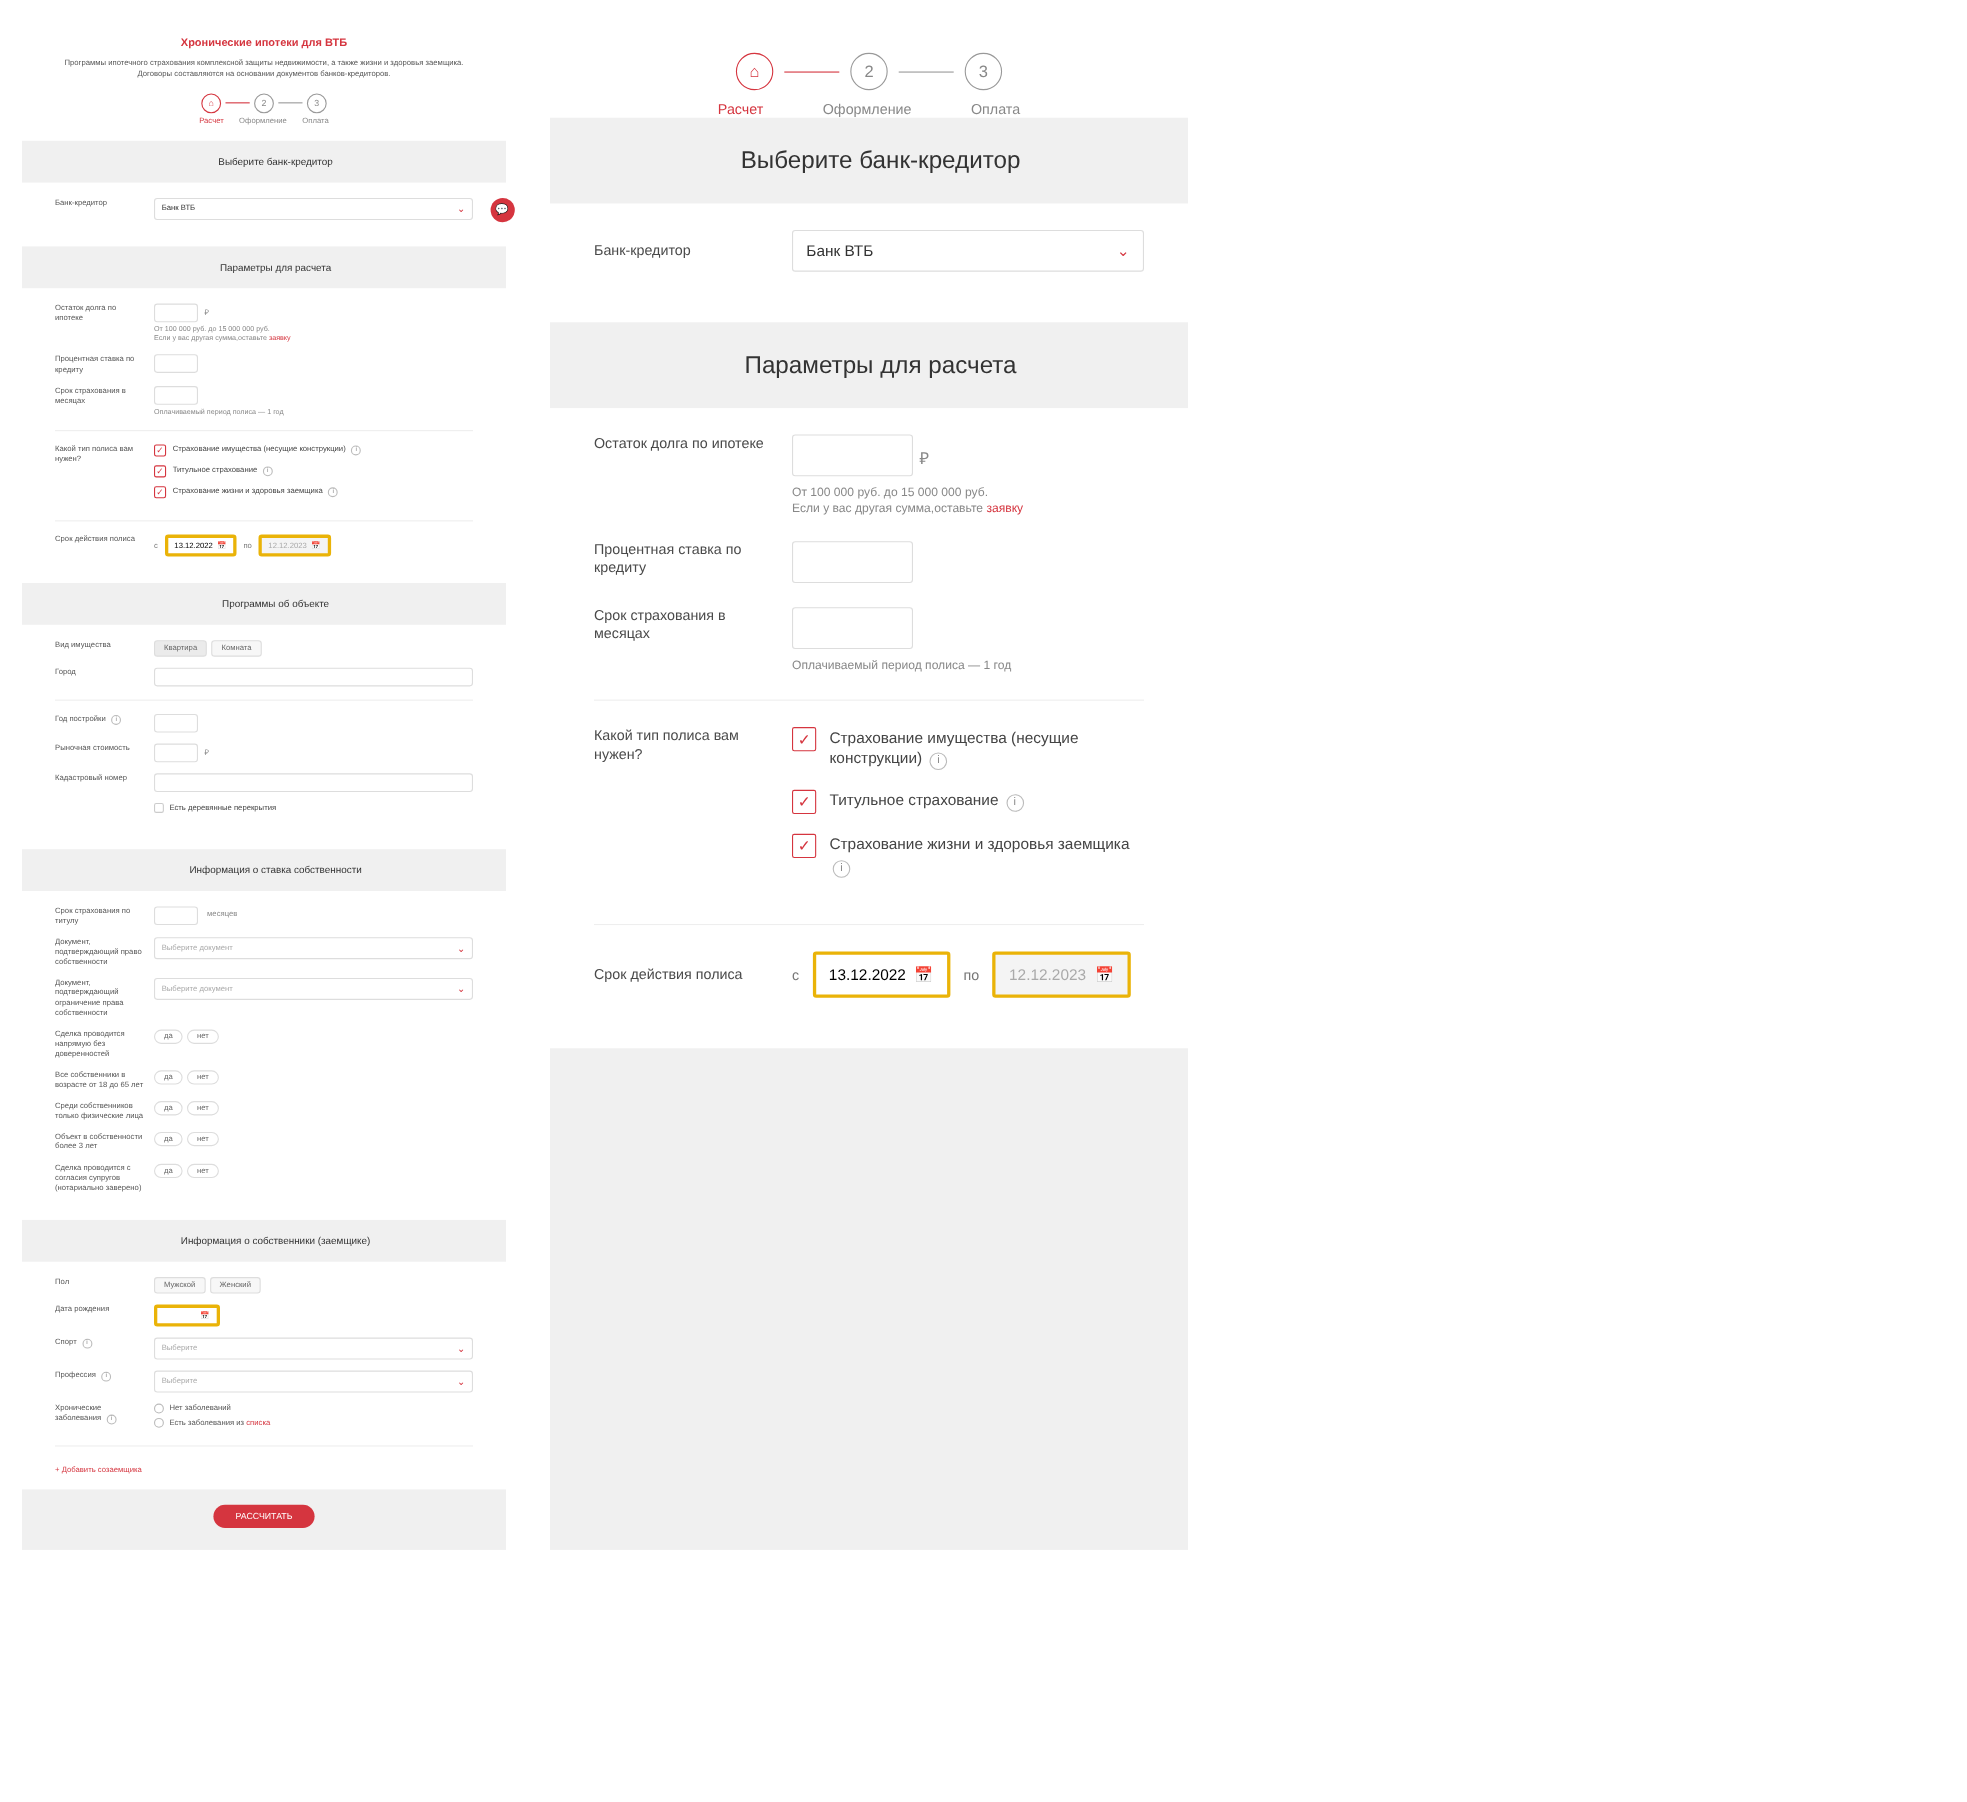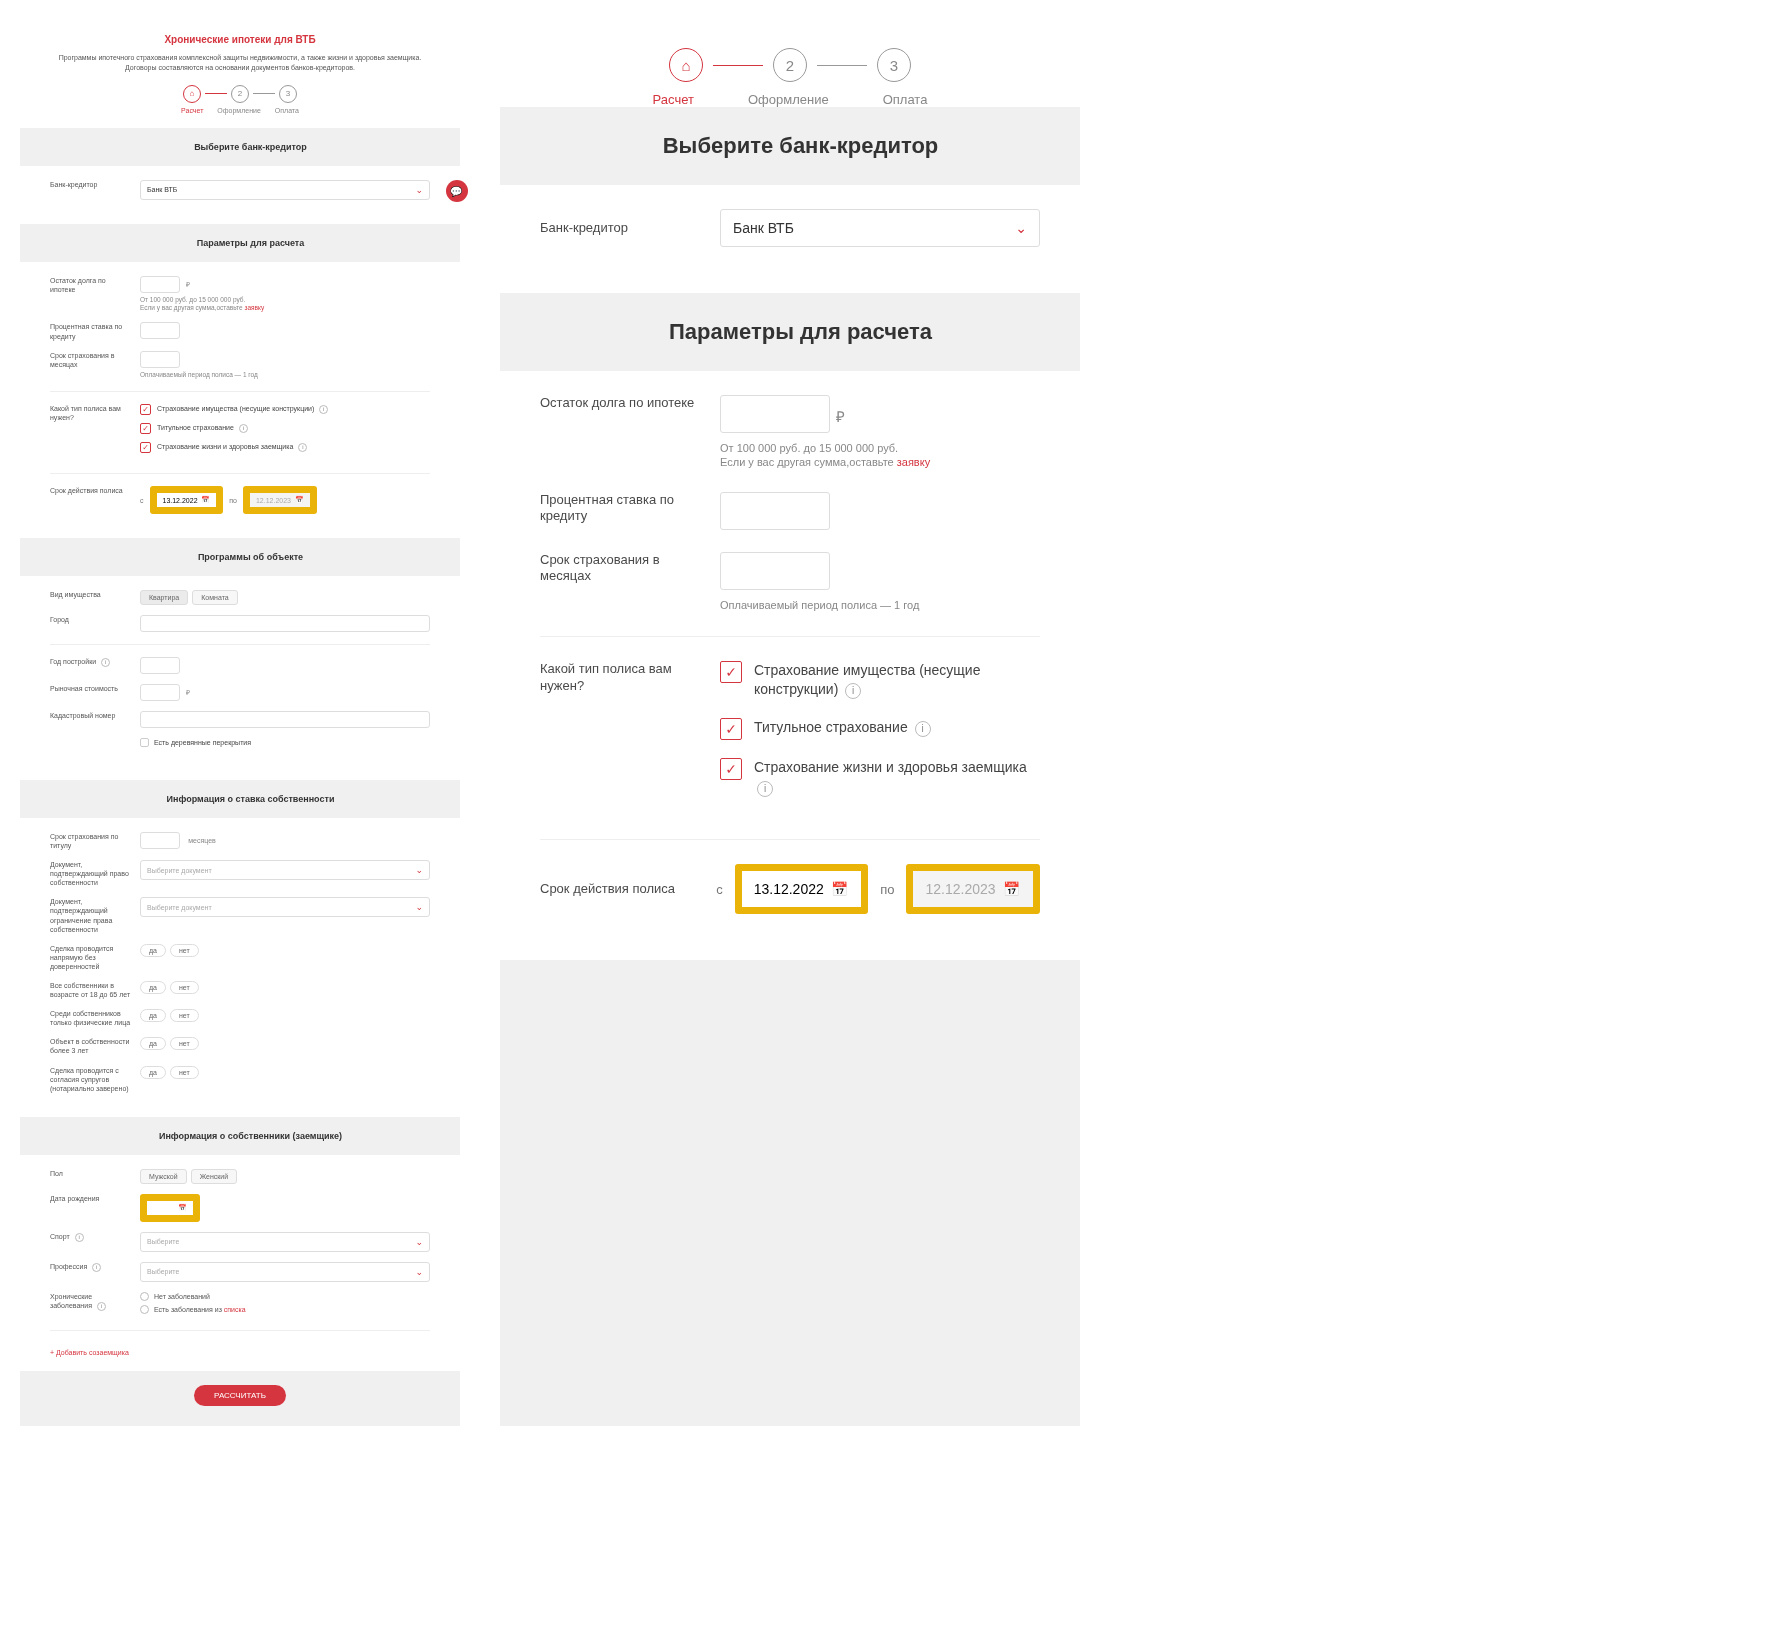--- a/index.html
+++ b/index.html
@@ -15,21 +15,21 @@
 .right .steps { gap: 10px; margin: 18px 0 10px; }
 .step-circle { width: 18px; height: 18px; border-radius: 50%; border: 1.5px solid #999; display: flex; align-items: center; justify-content: center; font-size: 8px; color: #888; background: #fff; }
 .right .step-circle { width: 34px; height: 34px; font-size: 15px; }
 .step-circle.active { border-color: #d5353f; color: #d5353f; }
 .step-line { width: 22px; height: 1px; background: #999; }
 .right .step-line { width: 50px; }
 .step-line.active { background: #d5353f; }
 .steplabels { display: flex; justify-content: center; gap: 14px; font-size: 7px; color: #888; }
 .right .steplabels { gap: 54px; font-size: 13px; margin-bottom: 10px; }
 .steplabels span.active { color: #d5353f; }
-h2 { font-weight: 700; color: #333; text-align: center; margin: 14px 0; font-size: 9px; padding-left: 21px; }
+h2 { font-weight: 400; color: #333; text-align: center; margin: 14px 0; font-size: 9px; padding-left: 21px; }
 .right h2 { font-size: 22px; margin: 26px 0; }
 .row { display: flex; align-items: flex-start; margin-bottom: 10px; }
 .right .row { margin-bottom: 22px; }
 .label { width: 90px; color: #555; font-size: 7px; line-height: 1.3; padding-right: 8px; }
 .right .label { width: 180px; font-size: 13px; color: #4a4a4a; }
 .field { flex: 1; }
 .input, .select { border: 1px solid #ddd; border-radius: 3px; padding: 4px 6px; font-size: 7px; background: #fff; width: 100%; }
 .right .input, .right .select { padding: 10px 12px; font-size: 14px; }
 .input.sm { width: 40px; }
 .input.md { width: 70px; }
@@ -49,21 +49,21 @@
 .chkrow { display: flex; align-items: flex-start; margin-bottom: 8px; }
 .right .chkrow { margin-bottom: 18px; }
 .chktxt { color: #444; font-size: 7px; line-height: 1.4; }
 .right .chktxt { font-size: 14px; }
 .info-i { display: inline-flex; width: 9px; height: 9px; border: 1px solid #bbb; border-radius: 50%; font-size: 6px; color: #888; align-items: center; justify-content: center; margin-left: 3px; }
 .right .info-i { width: 16px; height: 16px; font-size: 10px; }
 .date-range { display: flex; align-items: center; gap: 6px; }
 .right .date-range { gap: 12px; }
 .date-sep { color: #777; font-size: 7px; }
 .right .date-sep { font-size: 13px; }
-.date-box { border: 7px solid #eab308; border-radius: 3px; padding: 3px 6px; font-size: 7px; display: flex; align-items: center; gap: 4px; }
+.date-box { border: 3px solid #eab308; border-radius: 3px; padding: 3px 6px; font-size: 7px; display: flex; align-items: center; gap: 4px; }
 .right .date-box { padding: 10px 12px; font-size: 14px; gap: 8px; }
 .date-box.disabled { background: #f4f4f4; color: #aaa; }
 .cal-ico { color: #888; }
 .seg { display: inline-flex; gap: 4px; }
 .seg-btn { border: 1px solid #ddd; background: #f7f7f7; border-radius: 3px; padding: 3px 8px; font-size: 7px; color: #666; }
 .seg-btn.on { background: #ebebeb; }
 .yn { display: inline-flex; gap: 4px; }
 .yn-btn { border: 1px solid #ddd; background: #fff; border-radius: 12px; padding: 2px 8px; font-size: 7px; color: #666; }
 .radio-line { display: flex; align-items: center; gap: 5px; font-size: 7px; color: #555; margin-bottom: 4px; }
 .radio { width: 9px; height: 9px; border: 1px solid #bbb; border-radius: 50%; display: inline-block; }

